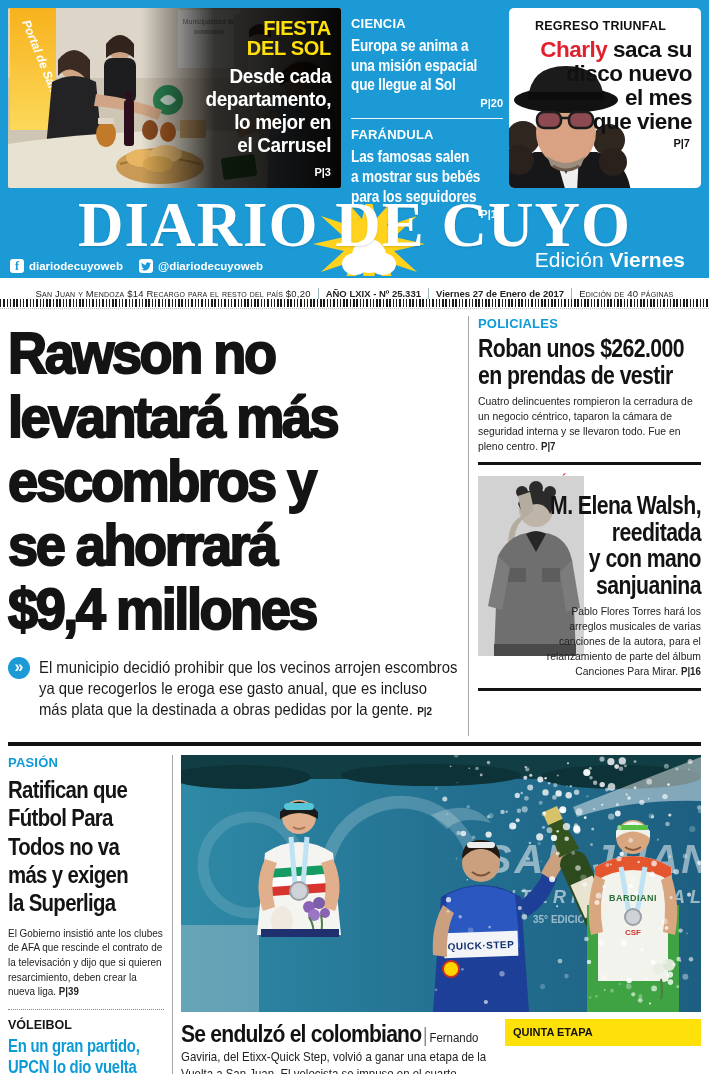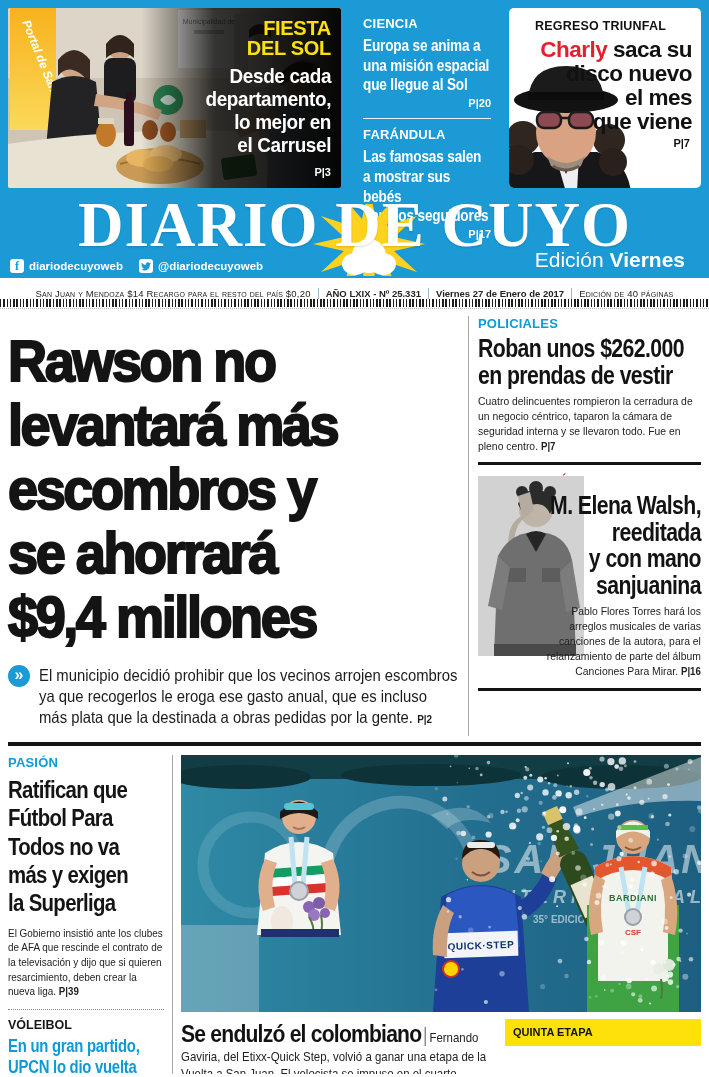--- a/index.html
+++ b/index.html
@@ -12,21 +12,21 @@
   .cx9l {display:block;transform:scaleX(.90);transform-origin:left top;width:111.2%;}
   .cx88l{display:block;transform:scaleX(.88);transform-origin:left top;width:113.7%;}
   .cx85l{display:block;transform:scaleX(.85);transform-origin:left top;width:117.7%;}
   .cx8l {display:block;transform:scaleX(.80);transform-origin:left top;width:125%;}
   .cx9r {display:block;transform:scaleX(.90);transform-origin:right top;width:111.2%;margin-left:-11.2%;}
   .cx85r{display:block;transform:scaleX(.85);transform-origin:right top;width:117.7%;margin-left:-17.7%;}
   .cx88r{display:block;transform:scaleX(.88);transform-origin:right top;width:113.7%;margin-left:-13.7%;}
 
   
   .top-banner{background:#1b9ad6;height:278px;box-sizing:border-box;padding:8px 8px 0;}
-  .top-boxes{display:flex;gap:12px;height:180px;}
+  .top-boxes{display:flex;gap:0;height:180px;}
   .market-box{width:333px;flex:none;position:relative;overflow:hidden;border-radius:2px;}
   .market-box svg{display:block;}
   .market-overlay{position:absolute;top:10px;right:10px;width:170px;text-align:right;z-index:2;}
   .fiesta-kicker{color:#ffe10a;font-weight:bold;font-size:20px;line-height:1.02;letter-spacing:-.3px;}
   .fiesta-head{color:#fff;font-weight:bold;font-size:21px;line-height:1.1;letter-spacing:-.4px;margin-top:5px;}
   .pg{font-size:11px;font-weight:bold;}
   .market-page{color:#fff;margin-top:10px;}
 
   .mid-col{flex:1;color:#fff;padding:8px 6px 0 10px;min-width:0;}
   .mid-label{font-size:13px;font-weight:bold;letter-spacing:.2px;}
@@ -62,21 +62,21 @@
   .dl-b{font-weight:bold;}
   .dl-sep{width:1px;height:11px;background:#9db6c4;}
   .perforation{height:8px;margin:0;background:repeating-linear-gradient(90deg,#1c1c1c 0 1.4px,transparent 1.4px 3.3px);}
   .dotline{border:none;border-top:1px dotted #b9b9b9;margin:1px 0 0;}
 
   
   .main{display:flex;padding:7px 8px 0;height:427px;box-sizing:border-box;overflow:hidden;}
   .lead-col{flex:1;min-width:0;padding-right:10px;border-right:1px solid #a5a5a5;}
   .kicker{font-size:15px;font-weight:bold;letter-spacing:-.1px;}
   .lead-headline{font-size:57px;line-height:64px;font-weight:bold;letter-spacing:-2.6px;color:#141414;
-                 -webkit-text-stroke:2px #141414;margin-top:13px;}
+                 -webkit-text-stroke:2px #141414;margin-top:5px;}
   .summary-row{display:flex;gap:9px;margin-top:16px;align-items:flex-start;}
   .chevrons-icon{width:22px;height:22px;border-radius:50%;background:#1b9ad6;flex:none;color:#fff;
                  display:flex;align-items:center;justify-content:center;font-size:16px;font-weight:bold;line-height:1;}
   .chevrons-icon::before{content:"»";margin-top:-2px;}
   .summary-text{font-size:16.5px;line-height:1.27;color:#1c1c1c;min-width:0;flex:1;}
 
   .right-col{width:232px;flex:none;padding-left:9px;box-sizing:border-box;}
   .sec-label{font-size:13px;font-weight:bold;color:#0d9bd8;letter-spacing:.2px;}
   .sec-label.red{color:#e2212e;}
   .sec-head{font-size:25px;font-weight:bold;line-height:1.06;letter-spacing:-.7px;color:#131313;margin-top:4px;}

